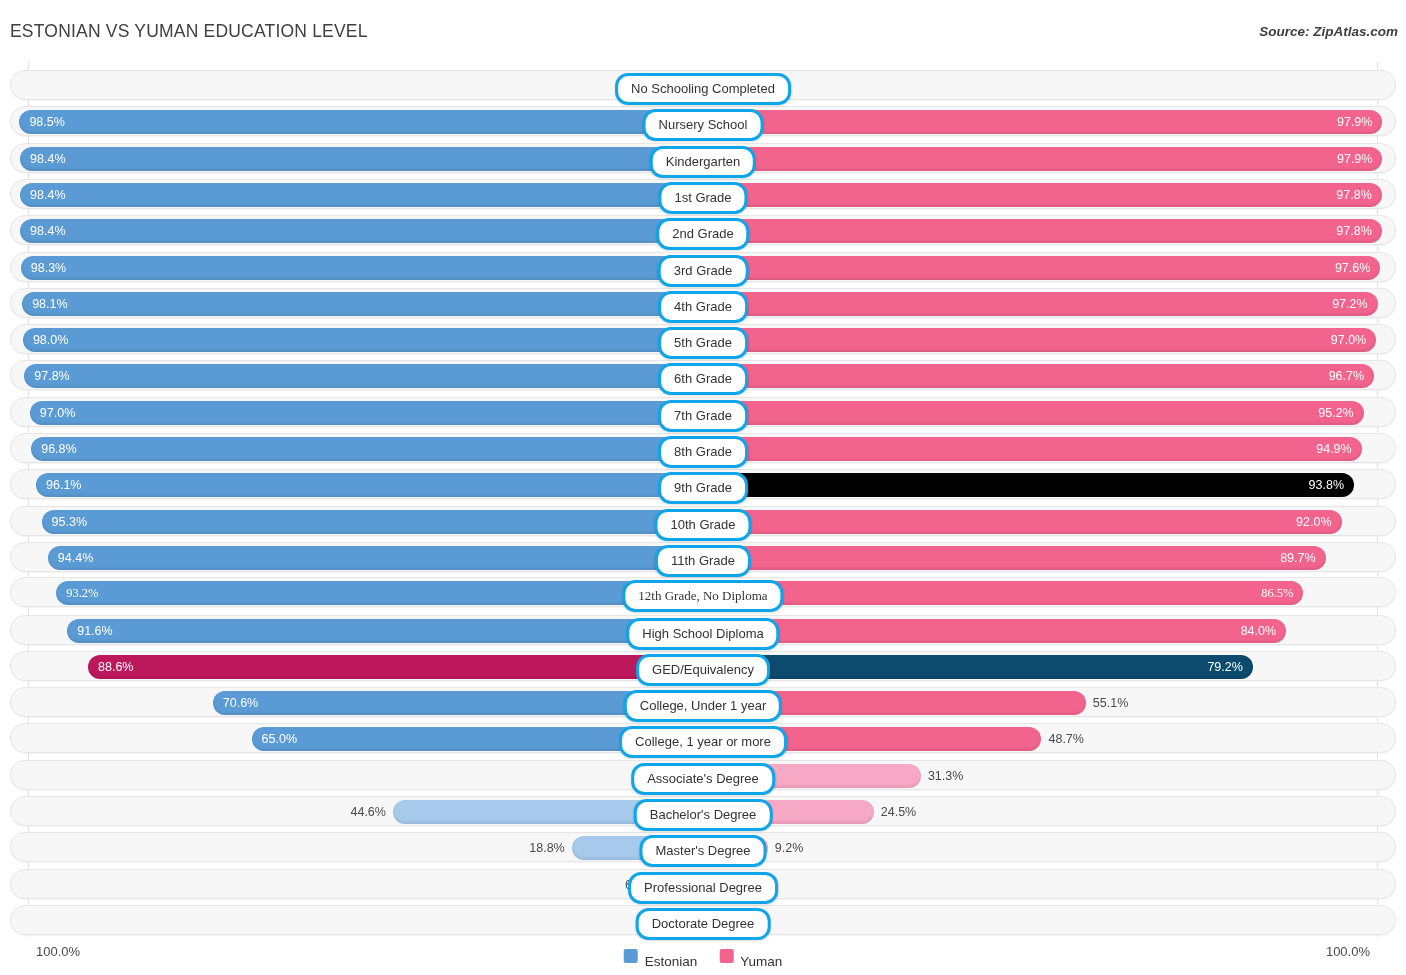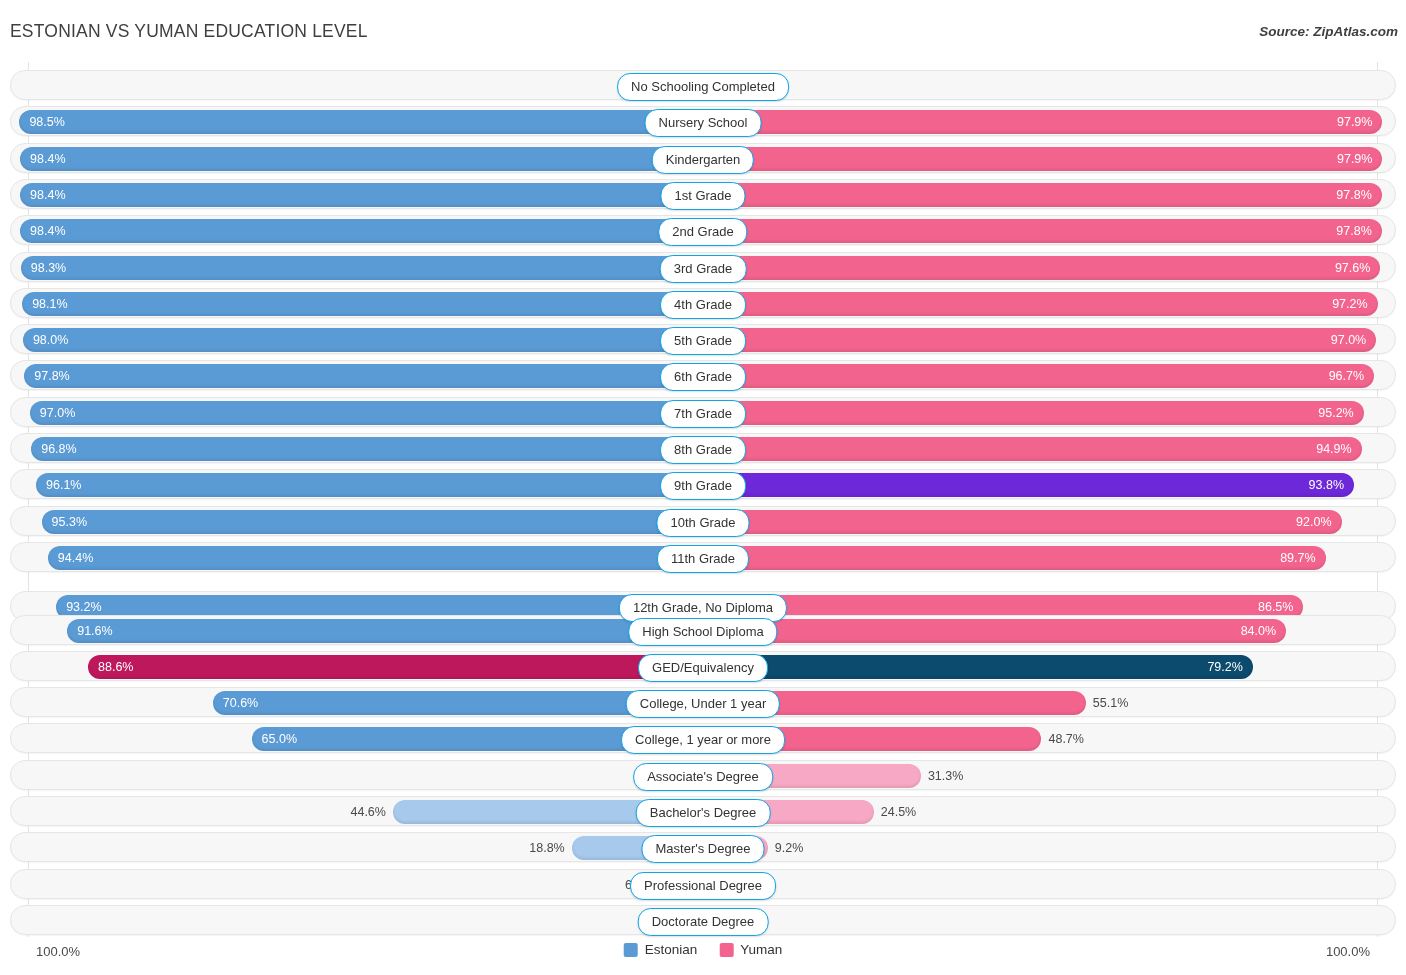--- a/index.html
+++ b/index.html
@@ -66,41 +66,41 @@
   .val-in-left{left:10px;color:#ffffff;}
   .val-in-right{right:10px;color:#ffffff;}
   .val-out-left{right:100%;margin-right:7px;color:#4a4a4a;}
   .val-out-right{left:100%;margin-left:7px;color:#4a4a4a;}
 
   .center-pill{
     position:absolute;left:50%;top:2px;transform:translateX(-50%);
     height:26px;line-height:25px;
     padding:0 13px;
     background:#ffffff;
-    border:1px solid #0ea5e9;
+    border:3px solid #0ea5e9;
     border-radius:13px;
     font-size:13px;color:#333333;
     white-space:nowrap;
     box-shadow:0 1px 2px rgba(0,0,0,.13);
     z-index:5;
   }
   
   #footer{position:absolute;left:0;top:937px;width:1406px;height:38px;}
   .axis-end{
     position:absolute;top:7px;font-size:13px;color:#4a4a4a;white-space:nowrap;
   }
   #axis-left{left:36px;}
   #axis-right{right:36px;}
   #legend{
     position:absolute;left:50%;top:5px;transform:translateX(-50%);
     display:flex;align-items:center;gap:22px;
   }
   .legend-item{display:flex;align-items:center;gap:7px;}
   .swatch{width:14px;height:14px;border-radius:2px;display:block;}
-  .legend-label{font-size:13.5px;color:#333333;white-space:nowrap;}
+  .legend-label{font-size:13.5px;color:#333333;white-space:nowrap;margin-top:12px;}
 </style>
 </head>
 <body>
 
 <div id="header">
   <div id="chart-title">ESTONIAN VS YUMAN EDUCATION LEVEL</div>
   <div id="source-label">Source: ZipAtlas.com</div>
 </div>
 
 <div id="plot">
@@ -226,21 +226,21 @@
             <span class="val val-in-right">94.9%</span>
           </div>
         </div>
         <div class="center-pill">8th Grade</div>
       </div>
       <div class="row" style="top: 407.3px;">
         <div class="bars">
           <div class="bar bar-left" style="width: 665.973px; background: rgb(91, 155, 213);">
             <span class="val val-in-left">96.1%</span>
           </div>
-          <div class="bar bar-right" style="width: 650.034px; background: #6d28d9; text-decoration: underline;">
+          <div class="bar bar-right" style="width: 650.034px; background: #000000; text-decoration: underline;">
             <span class="val val-in-right">93.8%</span>
           </div>
         </div>
         <div class="center-pill">9th Grade</div>
       </div>
       <div class="row" style="top: 443.6px;">
         <div class="bars">
           <div class="bar bar-left" style="width: 660.429px; background: rgb(91, 155, 213);">
             <span class="val val-in-left">95.3%</span>
           </div>
@@ -254,21 +254,21 @@
         <div class="bars">
           <div class="bar bar-left" style="width: 654.192px; background: rgb(91, 155, 213);">
             <span class="val val-in-left">94.4%</span>
           </div>
           <div class="bar bar-right" style="width: 621.621px; background: rgb(242, 100, 142);">
             <span class="val val-in-right">89.7%</span>
           </div>
         </div>
         <div class="center-pill">11th Grade</div>
       </div>
-      <div class="row" style="top: 529px;">
+      <div class="row" style="top: 515px; font-family: Liberation Serif, serif;">
         <div class="bars">
           <div class="bar bar-left" style="width: 645.876px; background: rgb(91, 155, 213);">
             <span class="val val-in-left">93.2%</span>
           </div>
           <div class="bar bar-right" style="width: 599.445px; background: rgb(242, 100, 142);">
             <span class="val val-in-right">86.5%</span>
           </div>
         </div>
         <div class="center-pill">12th Grade, No Diploma</div>
       </div>

